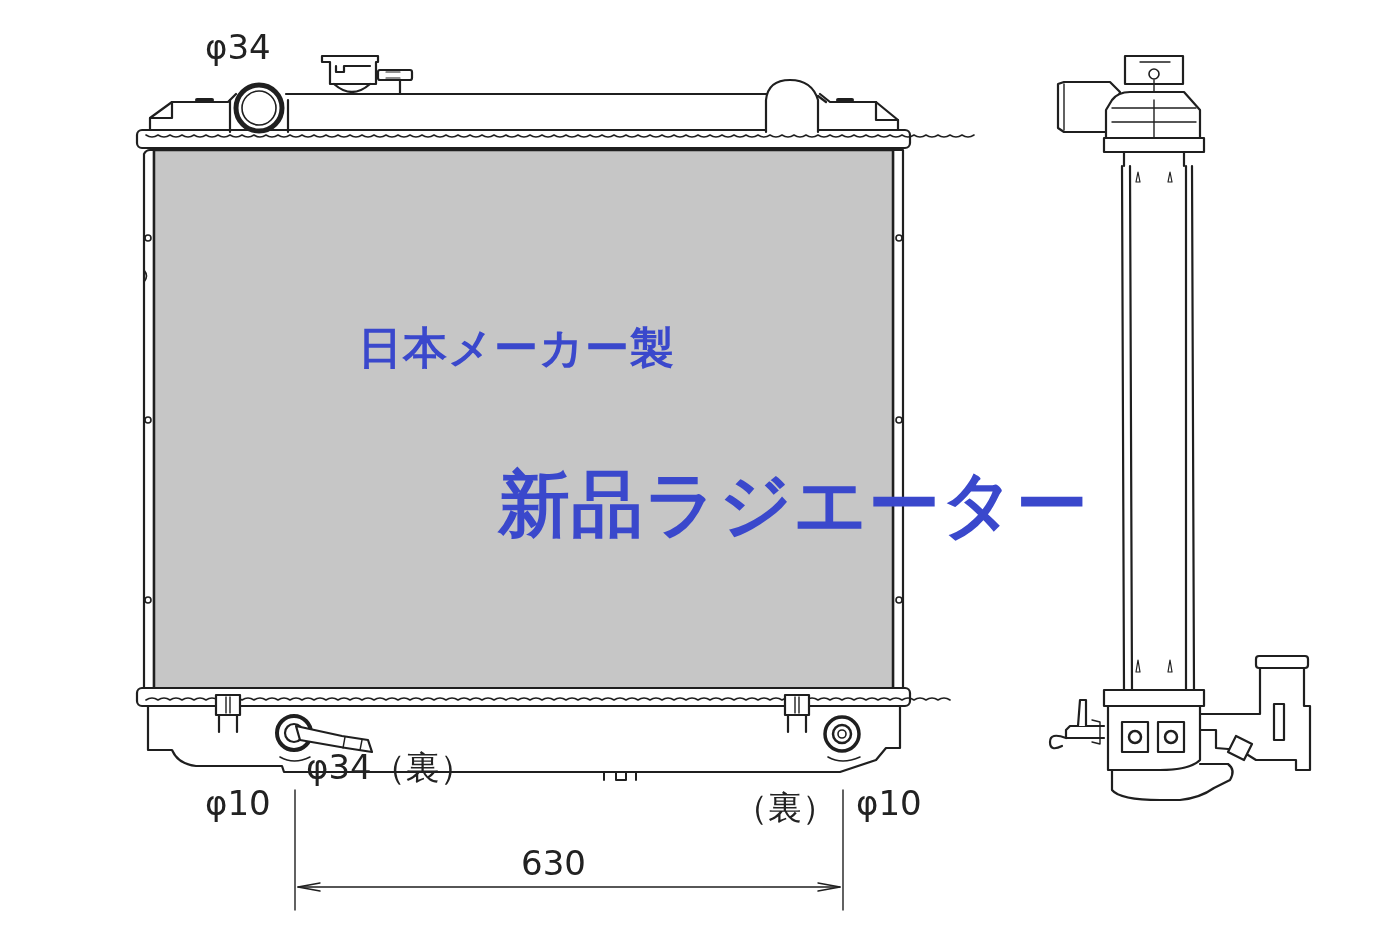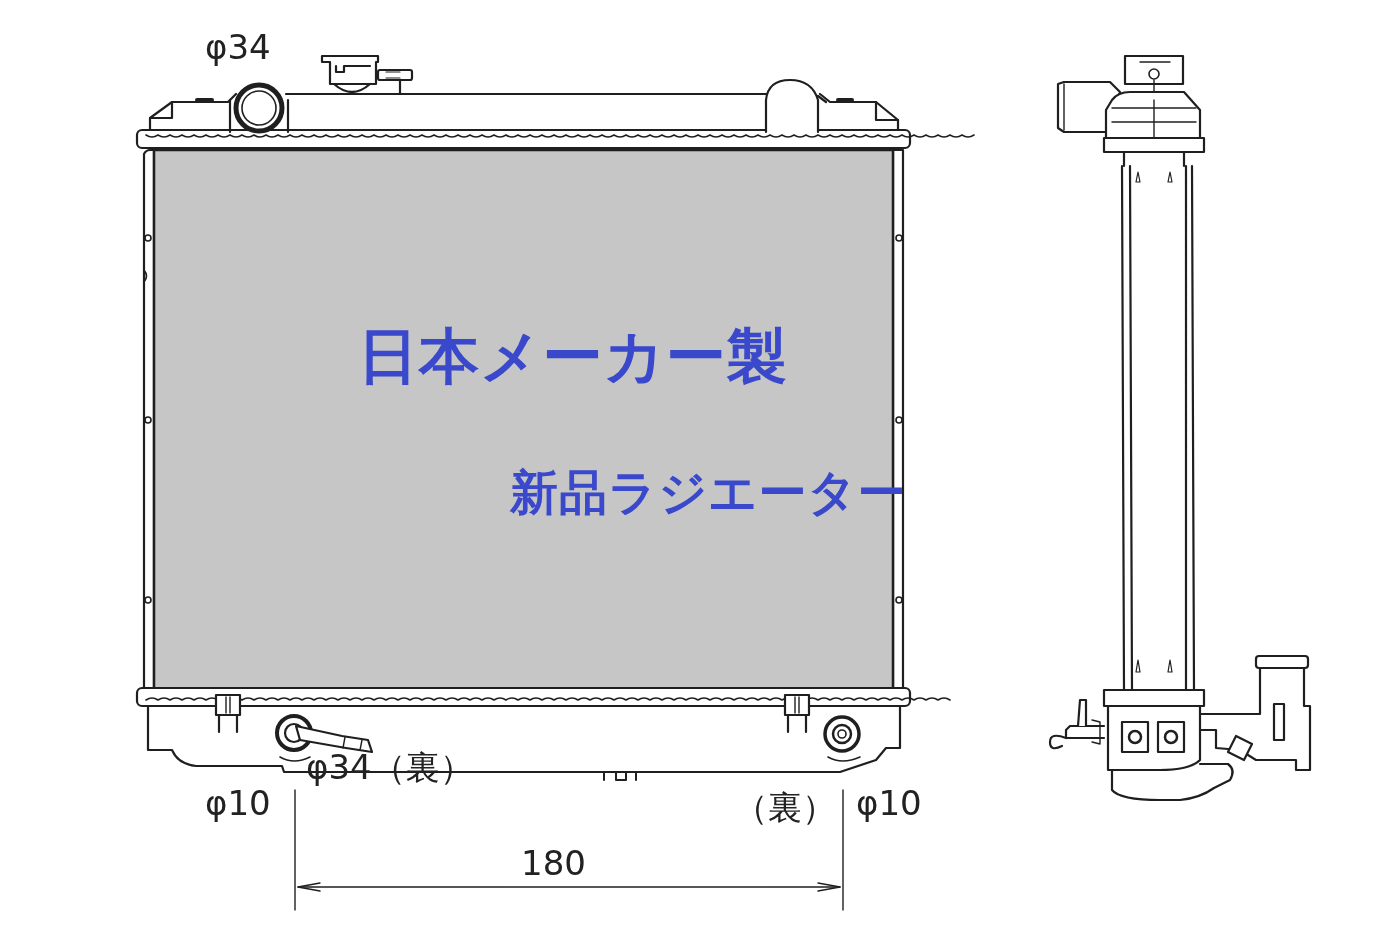--- a/index.html
+++ b/index.html
@@ -1,22 +1,22 @@
 <!DOCTYPE html>
 <html><head>
 <meta charset="utf-8">
 <style>
   html, body { margin: 0; padding: 0; background: #ffffff; }
   body { width: 1388px; height: 927px; position: relative; overflow: hidden; font-family: "Liberation Sans", "DejaVu Sans", sans-serif; }
   .canvas { position: absolute; left: 0; top: 0; width: 1388px; height: 927px; }
   svg.drawing { position: absolute; left: 0; top: 0; }
   .label { position: absolute; color: #222; font-family: "DejaVu Sans", "Liberation Sans", sans-serif; font-size: 34px; line-height: 1; white-space: nowrap; }
   .overlay-text { position: absolute; color: #3a48cc; font-family: "DejaVu Sans", sans-serif; font-weight: bold; white-space: nowrap; line-height: 1; letter-spacing: 1px; }
-  .ov1 { left: 358px; top: 326px; font-size: 60px; }
-  .ov2 { left: 510px; top: 468px; font-size: 48px; }
+  .ov1 { left: 358px; top: 326px; font-size: 44px; }
+  .ov2 { left: 498px; top: 468px; font-size: 72px; }
 </style>
 </head>
 <body>
 
 <div class="canvas">
 
 <svg class="drawing" width="1388" height="927" viewBox="0 0 1388 927" xmlns="http://www.w3.org/2000/svg">
   <g fill="none" stroke="#1f1f1f" stroke-width="2.2" stroke-linejoin="round" stroke-linecap="round">
 
     <g>
@@ -157,18 +157,18 @@
       </g>
     </g>
   </g>
 </svg>
 
 <div class="label" style="left:205px; top:30px;">φ34</div>
 <div class="label" style="left:205px; top:786px;">φ10</div>
 <div class="label" style="left:306px; top:750px;">φ34（裏）</div>
 <div class="label" style="left:734px; top:790px;">（裏）</div>
 <div class="label" style="left:856px; top:786px;">φ10</div>
-<div class="label" style="left:521px; top:846px;">180</div>
+<div class="label" style="left:521px; top:846px;">630</div>
 
 <div class="overlay-text ov1">日本メーカー製</div>
 <div class="overlay-text ov2">新品ラジエーター</div>
 
 </div>
 
 </body></html>

